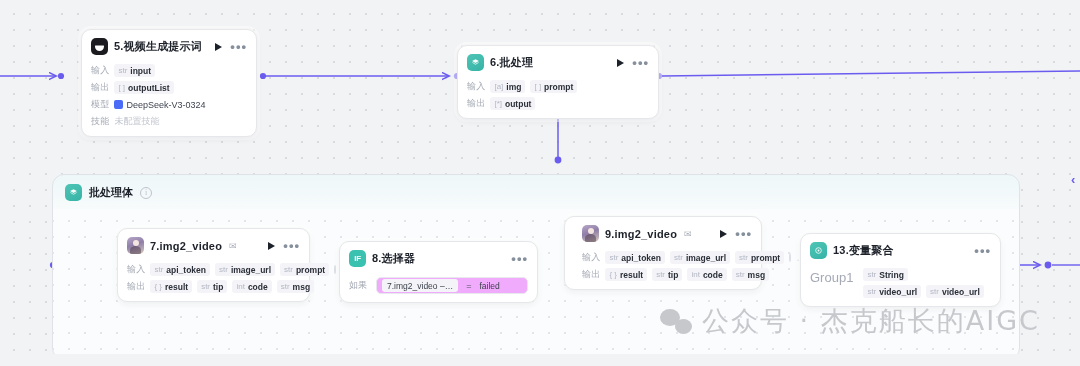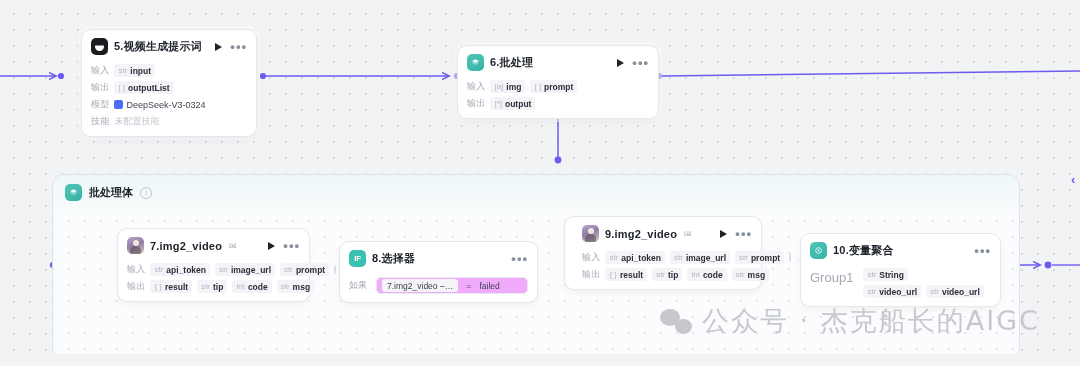--- a/index.html
+++ b/index.html
@@ -581,21 +581,21 @@
   </div>
 
   <div class="node" style="left:800px; top:233px; width:201px;">
     <div class="node-head">
       <span class="ico ico-teal">
         <svg class="gear" viewBox="0 0 16 16">
           <circle cx="8" cy="8" r="5" fill="none" stroke="#ffffff" stroke-width="1.4"></circle>
           <circle cx="8" cy="8" r="1.6" fill="#ffffff"></circle>
         </svg>
       </span>
-      <span class="node-title">10.变量聚合</span>
+      <span class="node-title">13.变量聚合</span>
       <span class="head-spacer"></span>
       <span class="more-icon">•••</span>
     </div>
     <div class="node-body">
       <div class="agg-row">
         <span class="agg-group">Group1</span>
         <div class="agg-chips">
           <div class="agg-line">
             <span class="chip">
               <span class="t">str</span>

